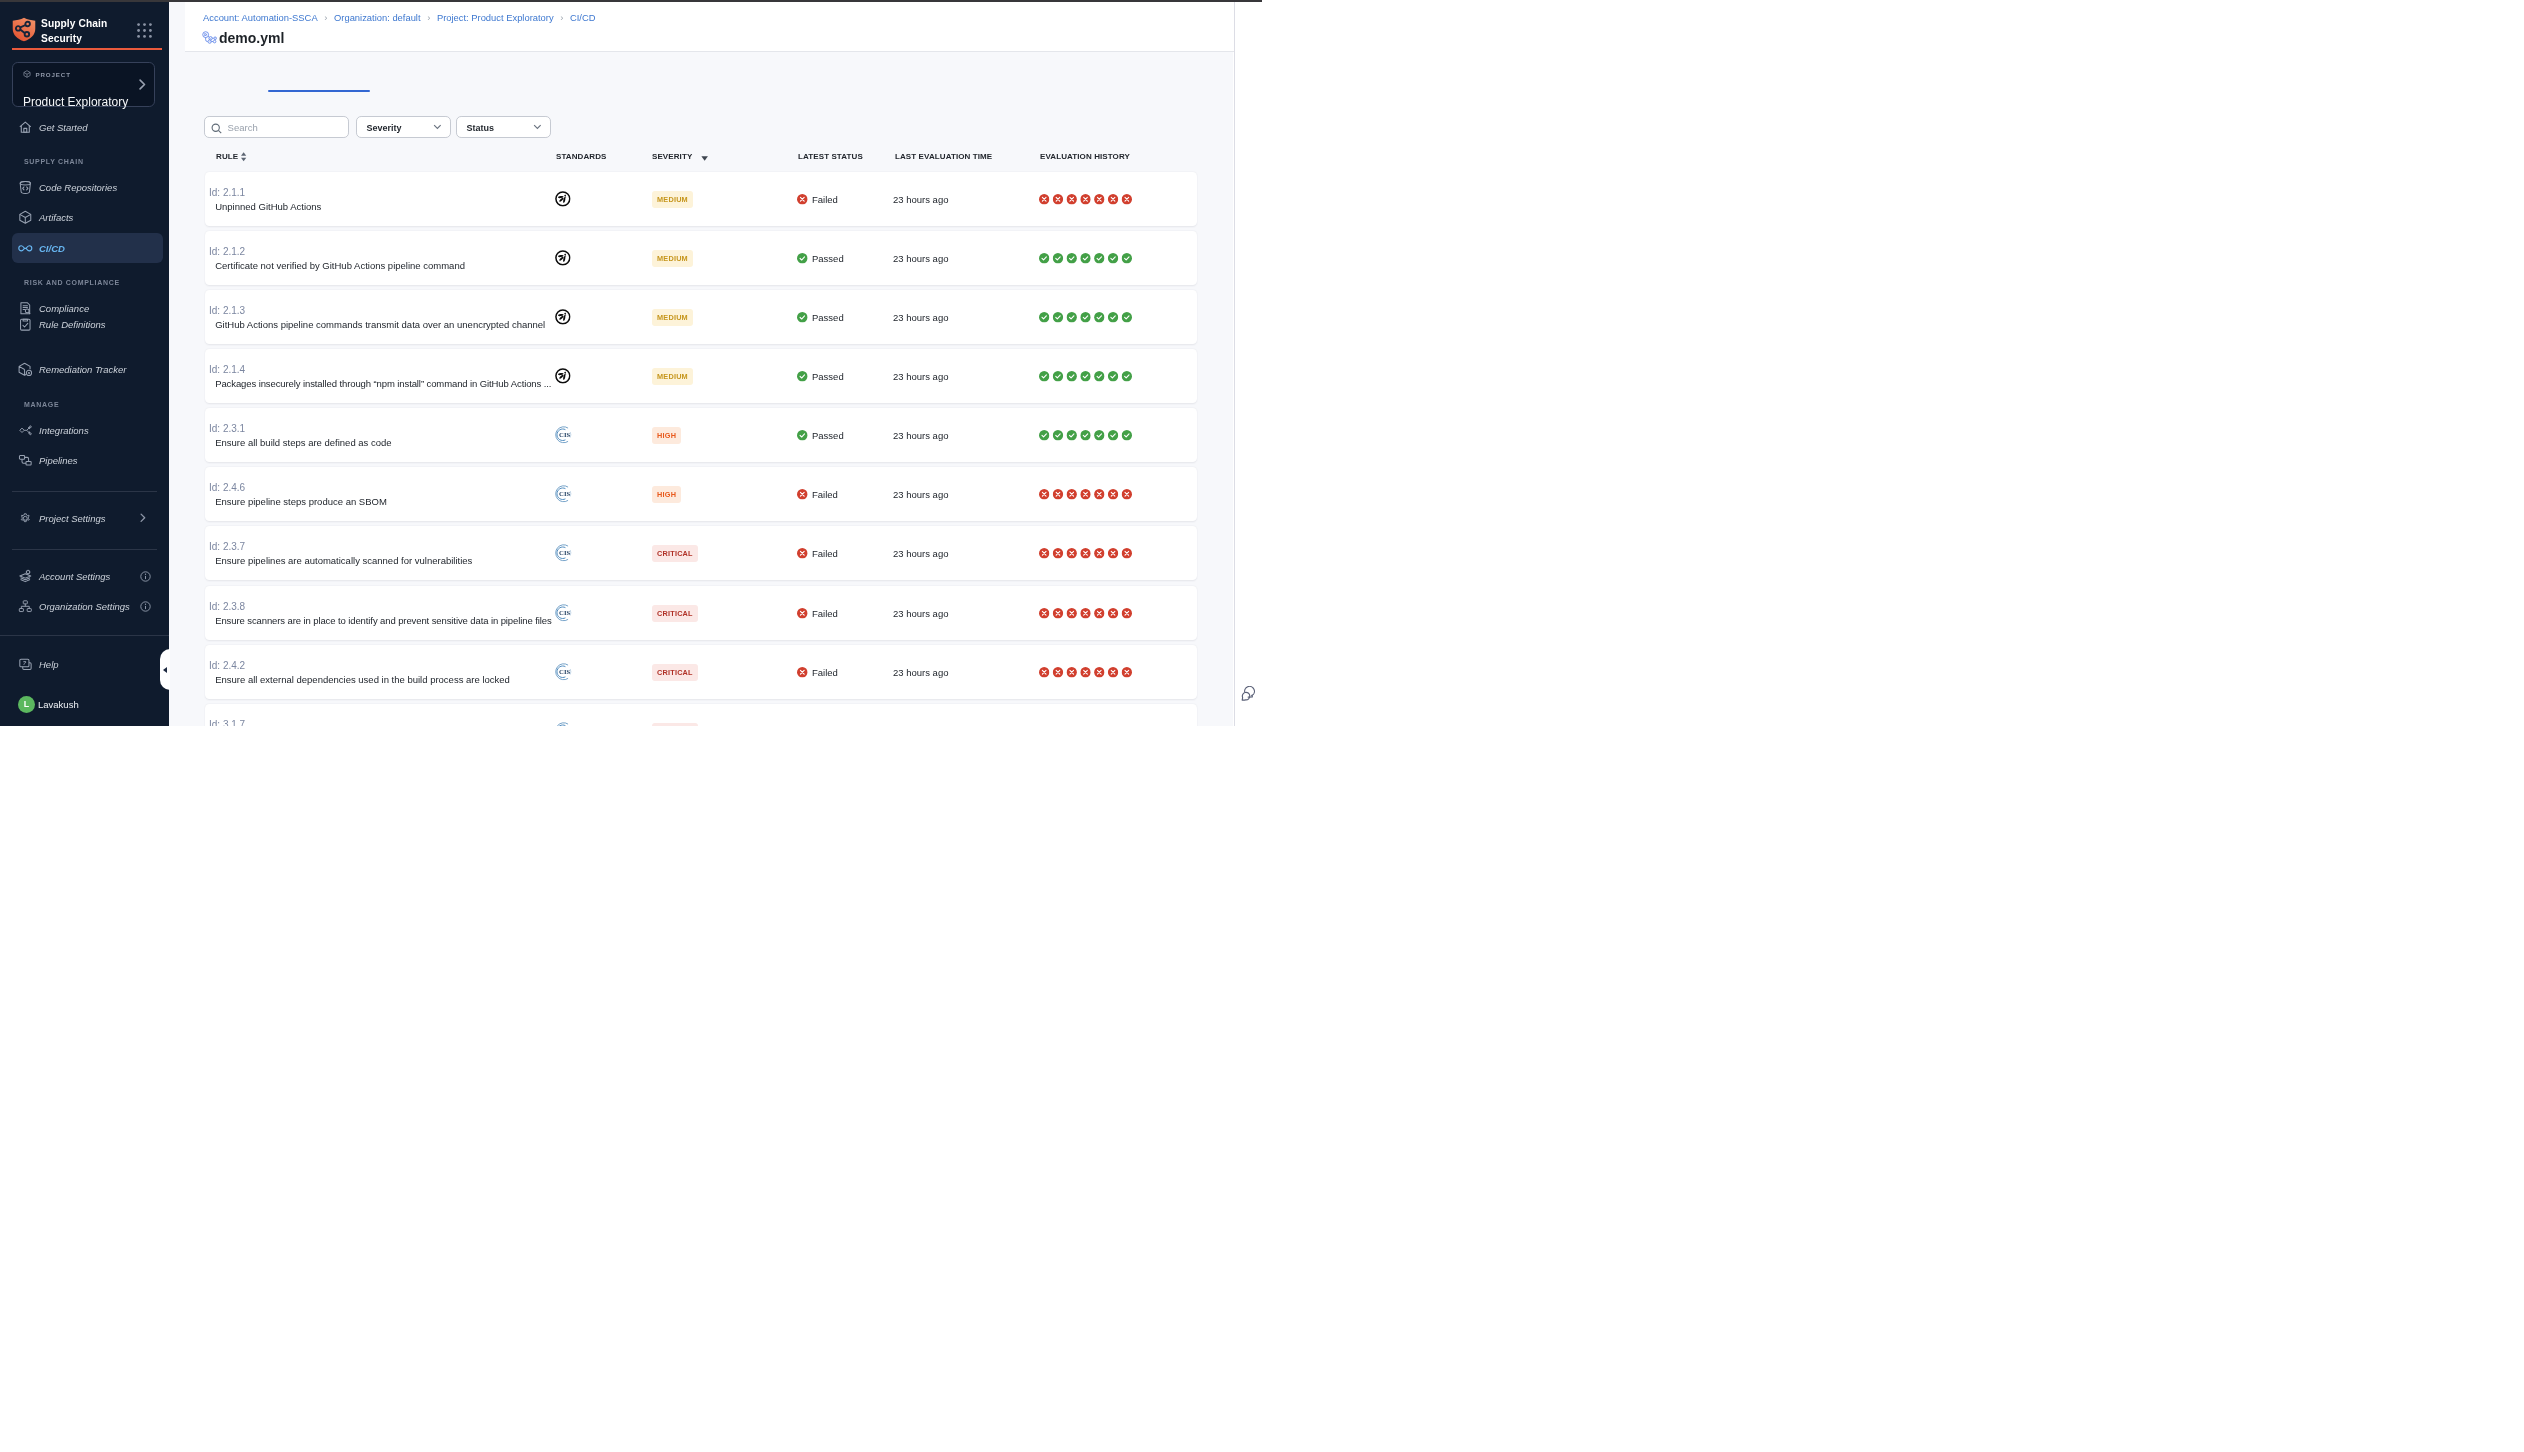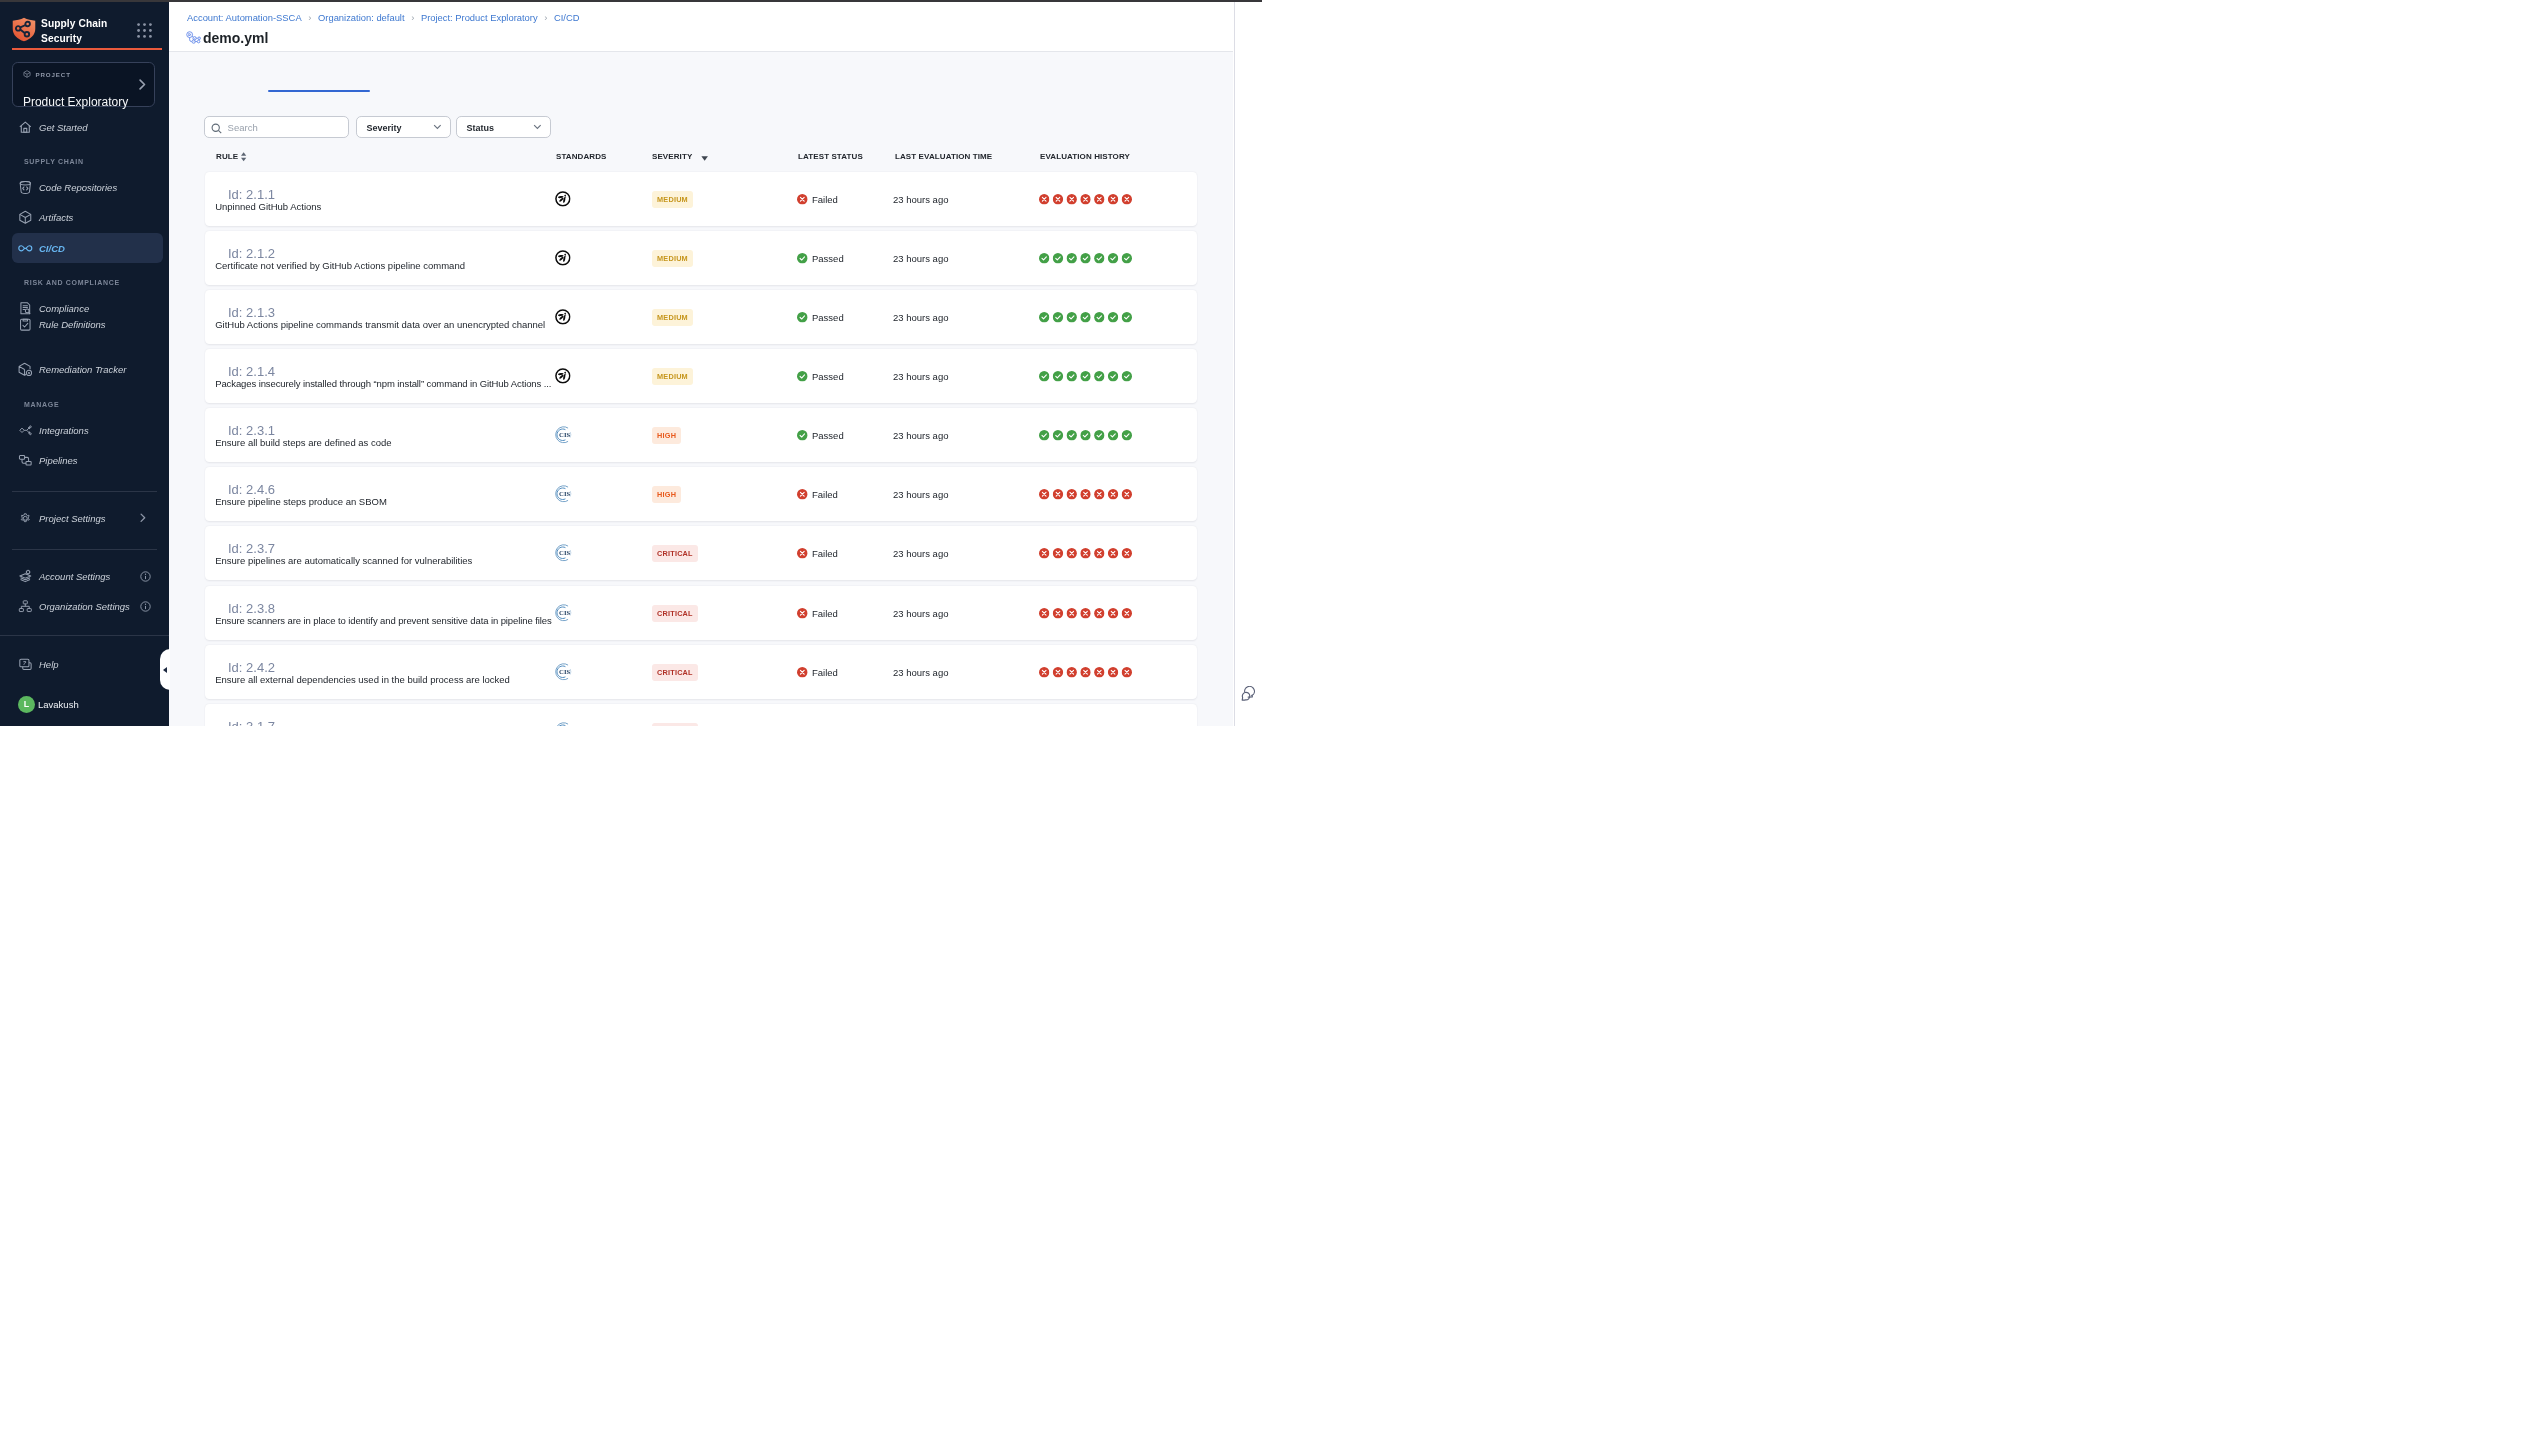--- a/index.html
+++ b/index.html
@@ -24,38 +24,38 @@
 .navsec{left:24px;color:#7c8698;font-size:7px;font-weight:bold;letter-spacing:0.7px;}
 #ci-sel{left:12.4px;top:231px;width:151px;height:30px;background:#22304a;border-radius:5.8px;}
 .sbdivider{left:11.7px;width:145px;height:0.7px;background:#2b3547;}
 #sb-bottom{left:0;top:633px;width:169px;height:91px;border-top:0.7px solid #2b3547;}
 #avatar{left:18px;top:694px;width:17px;height:17px;border-radius:50%;background:#5cb85f;color:#fff;font-size:8.8px;font-weight:bold;text-align:center;line-height:17px;}
 #collapse{left:160px;top:647px;width:10.2px;height:41px;background:#fff;border-radius:20.5px 0 0 20.5px;}
 #collapse .tri{position:absolute;left:2.9px;top:17.5px;width:0;height:0;border-top:3.3px solid transparent;border-bottom:3.3px solid transparent;border-right:4.4px solid #1c2940;}
 
 #main{left:169px;top:2.2px;width:1064px;height:724px;background:#f7f8fb;}
 #gutter{left:1234px;top:2.2px;width:28.5px;height:724px;background:#fff;border-left:0.7px solid #dcdde5;}
-#header{left:0;top:0;width:1064px;height:50px;background:#fff;border-bottom:0.7px solid #e4e6eb;text-decoration:underline;}
+#header{left:16px;top:0;width:1064px;height:50px;background:#fff;border-bottom:0.7px solid #e4e6eb;text-decoration:underline;}
 #crumbs{left:18px;top:9.5px;font-size:9.4px;color:#3e78d0;}
 #crumbs .sep{color:#97a0ab;padding:0 6.6px;font-size:9.5px;}
 #ptitle{left:34px;top:28px;font-size:14px;font-weight:bold;color:#1d2227;}
 #pipeicon{left:17px;top:29px;}
 #tabs{left:0;top:50px;width:1064px;height:40px;background:#fff;border-bottom:0.7px solid #eceef2;}
 .tab{position:absolute;top:17.5px;font-size:10.6px;color:#41484f;}
 #tab2{font-weight:bold;color:#14181c;}
 #tabline{left:99px;top:88px;width:102px;height:2.2px;background:#3367d2;border-radius:1.5px;}
 
 #search{left:35px;top:114px;width:145px;height:22px;background:#fff;border:0.7px solid #c6cad2;border-radius:5.1px;}
 #search .ph{position:absolute;left:22.6px;top:5.1px;font-size:9.5px;color:#9aa2ad;}
 .drop{top:114px;width:95px;height:22px;background:#fff;border:0.7px solid #c6cad2;border-radius:5.1px;}
 .drop .t{position:absolute;left:9.5px;top:5.5px;font-size:9px;font-weight:600;color:#1f242b;}
 
 .th{top:150px;font-size:8px;font-weight:bold;color:#23272e;letter-spacing:0.1px;}
 .card{left:36px;width:992px;height:54px;background:#fff;border-radius:4.4px;box-shadow:0 0.7px 1.8px rgba(40,48,64,.09);}
-.card .rid{position:absolute;left:23px;top:14.6px;font-size:13px;color:#7b86a0;}
+.card .rid{position:absolute;left:4px;top:14.6px;font-size:10px;color:#7b86a0;}
 .card .rtitle{position:absolute;left:10.2px;top:28.5px;font-size:9.5px;color:#22272e;white-space:nowrap;overflow:hidden;max-width:332px;}
 .card .std{position:absolute;left:350px;top:19px;}
 .badge{position:absolute;left:447px;top:18.6px;height:17px;border-radius:2.9px;font-size:7.3px;font-weight:bold;line-height:17px;padding:0 5.1px;letter-spacing:0.2px;}
 .b-med{background:#fdf3d9;color:#c6961c;}
 .b-high{background:#fdeadd;color:#e8591c;}
 .b-crit{background:#fbe8e6;color:#b03127;}
 .card .stic{position:absolute;left:592px;top:22px;}
 .card .sttx{position:absolute;left:607px;top:22px;font-size:9.5px;color:#22272e;}
 .card .time{position:absolute;left:688px;top:22px;font-size:9.5px;color:#22272e;}
 .hist{position:absolute;left:834px;top:22px;width:110px;height:11px;}

